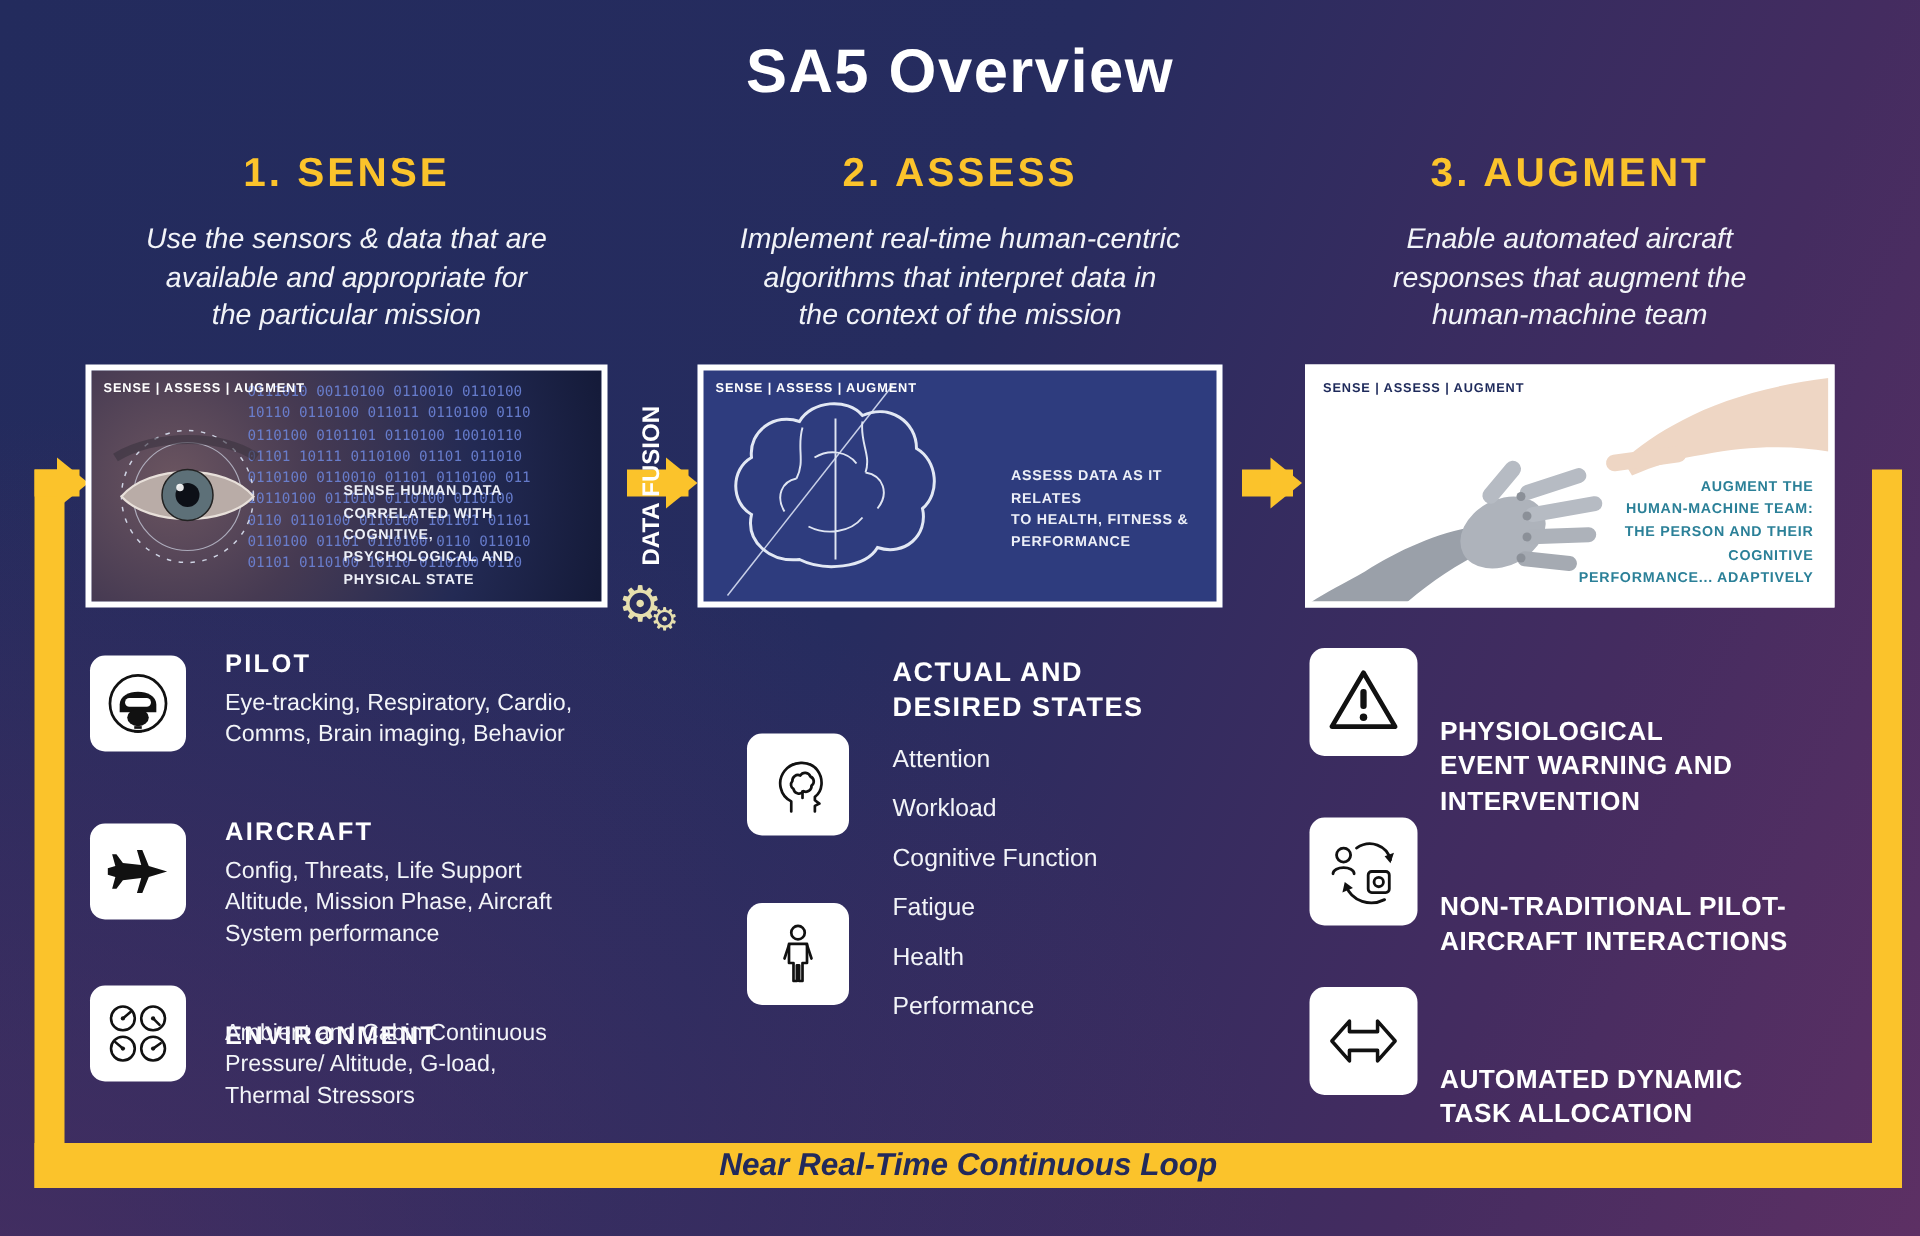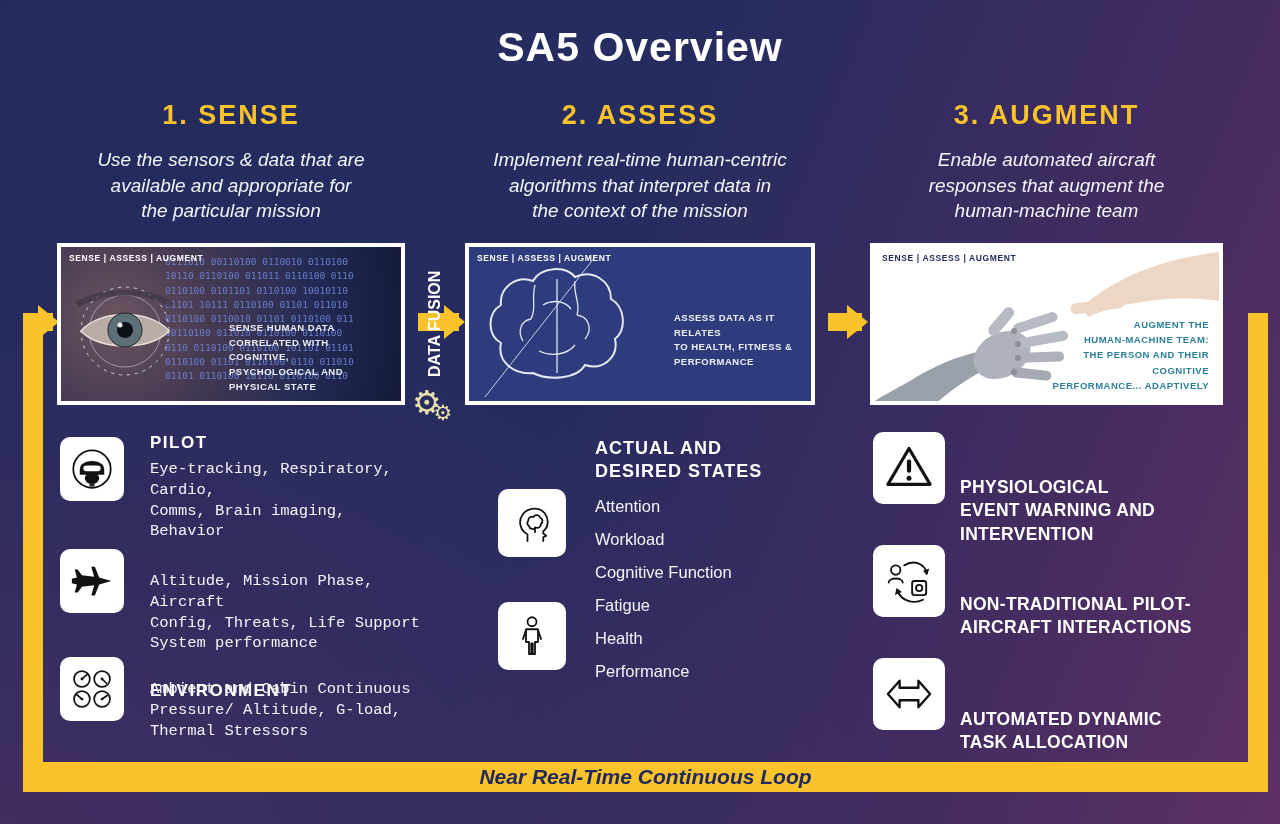--- a/index.html
+++ b/index.html
@@ -75,21 +75,21 @@
   .icon-box { position:absolute; background:#fff; border-radius:10px;
     display:flex; align-items:center; justify-content:center; }
   .box-64 { width:64px; height:64px; }
   .box-68 { width:68px; height:68px; }
   .box-72 { width:72px; height:72px; }
 
   
   .sense-title { position:absolute; left:150px; width:272px; font-size:17px;
     font-weight:bold; letter-spacing:1.5px; color:#fff; }
   .sense-body  { position:absolute; left:150px; width:272px; font-size:15.5px;
-    line-height:1.34; color:#F2F4F8;font-family:Liberation Mono, monospace; }
+    line-height:1.34; color:#F2F4F8; }
 
   
   .states-heading { position:absolute; left:595px; top:437px; width:200px;
     font-size:18px; font-weight:bold; letter-spacing:1px; line-height:1.3; color:#fff; }
   .states-list { position:absolute; left:595px; top:490px; width:220px; list-style:none; }
   .states-list li { height:33px; line-height:33px; font-size:16.5px; color:#F2F4F8; }
 
   
   .aug-text { position:absolute; left:960px; width:270px; font-size:17.5px;
     font-weight:bold; letter-spacing:.3px; line-height:1.33; color:#fff;margin-top:35px; }
@@ -219,23 +219,24 @@
   <div class="sense-body" style="top:459px;">
     <div>Eye-tracking, Respiratory, Cardio,</div>
     <div>Comms, Brain imaging, Behavior</div>
   </div>
 
   <div class="icon-box box-64" style="left:60px; top:549px;">
     <svg width="46" height="46" viewBox="0 0 64 64">
       <path d="M59,32 L42,27 L36,12 L31,12 L35,26 L18,24 L12,16 L8,16 L11,27 L4,29 L4,35 L11,37 L8,48 L12,48 L18,40 L35,38 L31,52 L36,52 L42,37 Z" fill="#111111"></path>
     </svg>
   </div>
+  <div class="sense-title" style="top:545px;">AIRCRAFT</div>
   <div class="sense-body" style="top:571px;">
+    <div>Config, Threats, Life Support</div>
     <div>Altitude, Mission Phase, Aircraft</div>
-    <div>Config, Threats, Life Support</div>
     <div>System performance</div>
   </div>
 
   <div class="icon-box box-64" style="left:60px; top:657px;">
     <svg width="46" height="46" viewBox="0 0 64 64">
       <g stroke="#111111" stroke-width="2.4" fill="none" stroke-linecap="round">
         <circle cx="18" cy="18" r="11"></circle>
           <line x1="18" y1="18" x2="25" y2="12"></line>
         <circle cx="46" cy="18" r="11"></circle>
           <line x1="46" y1="18" x2="52" y2="24"></line>

